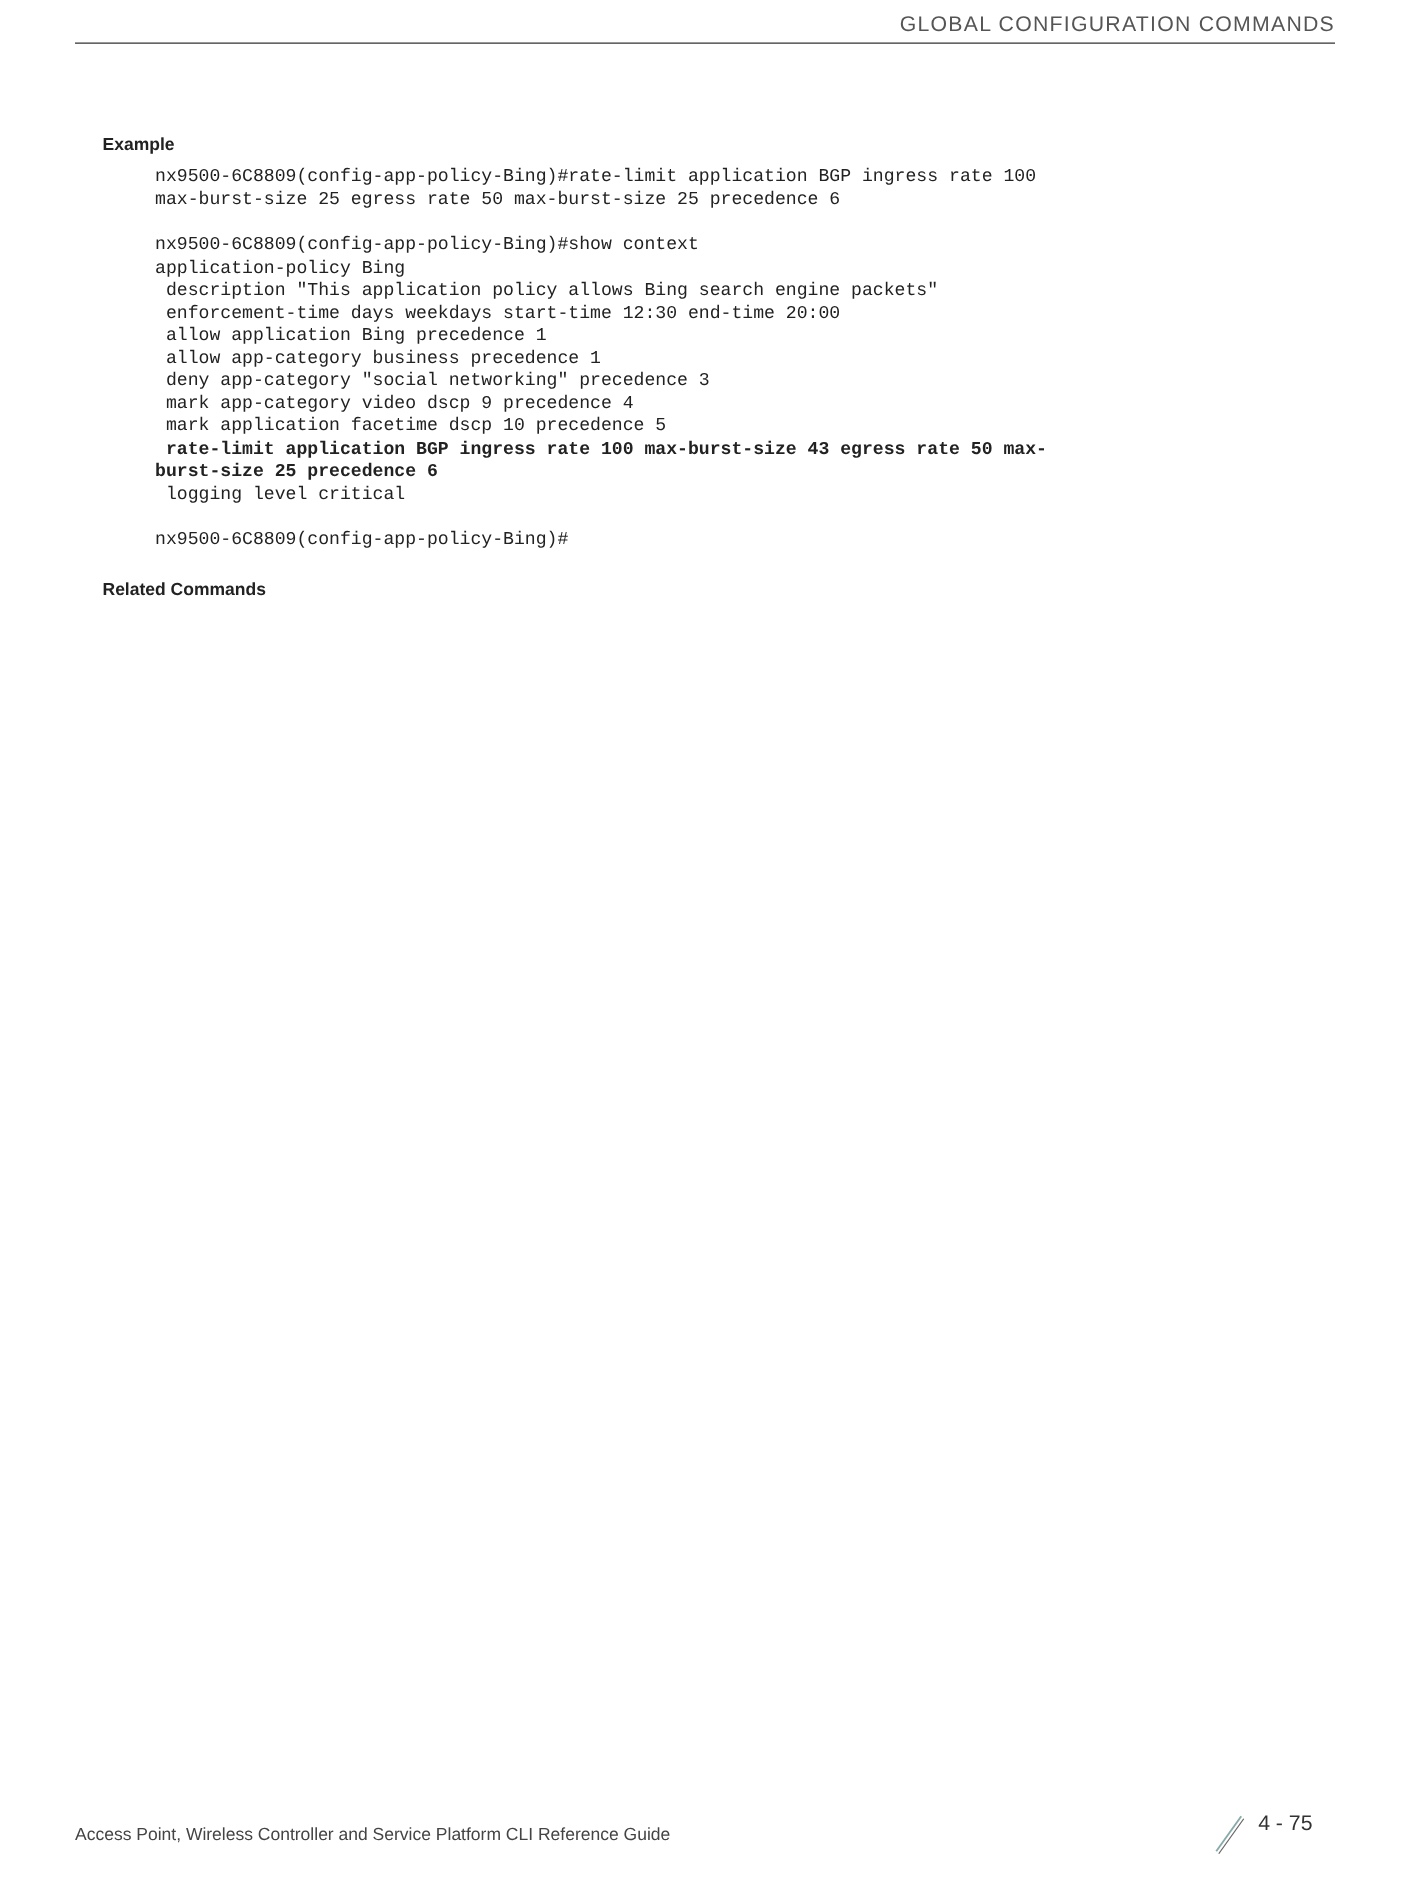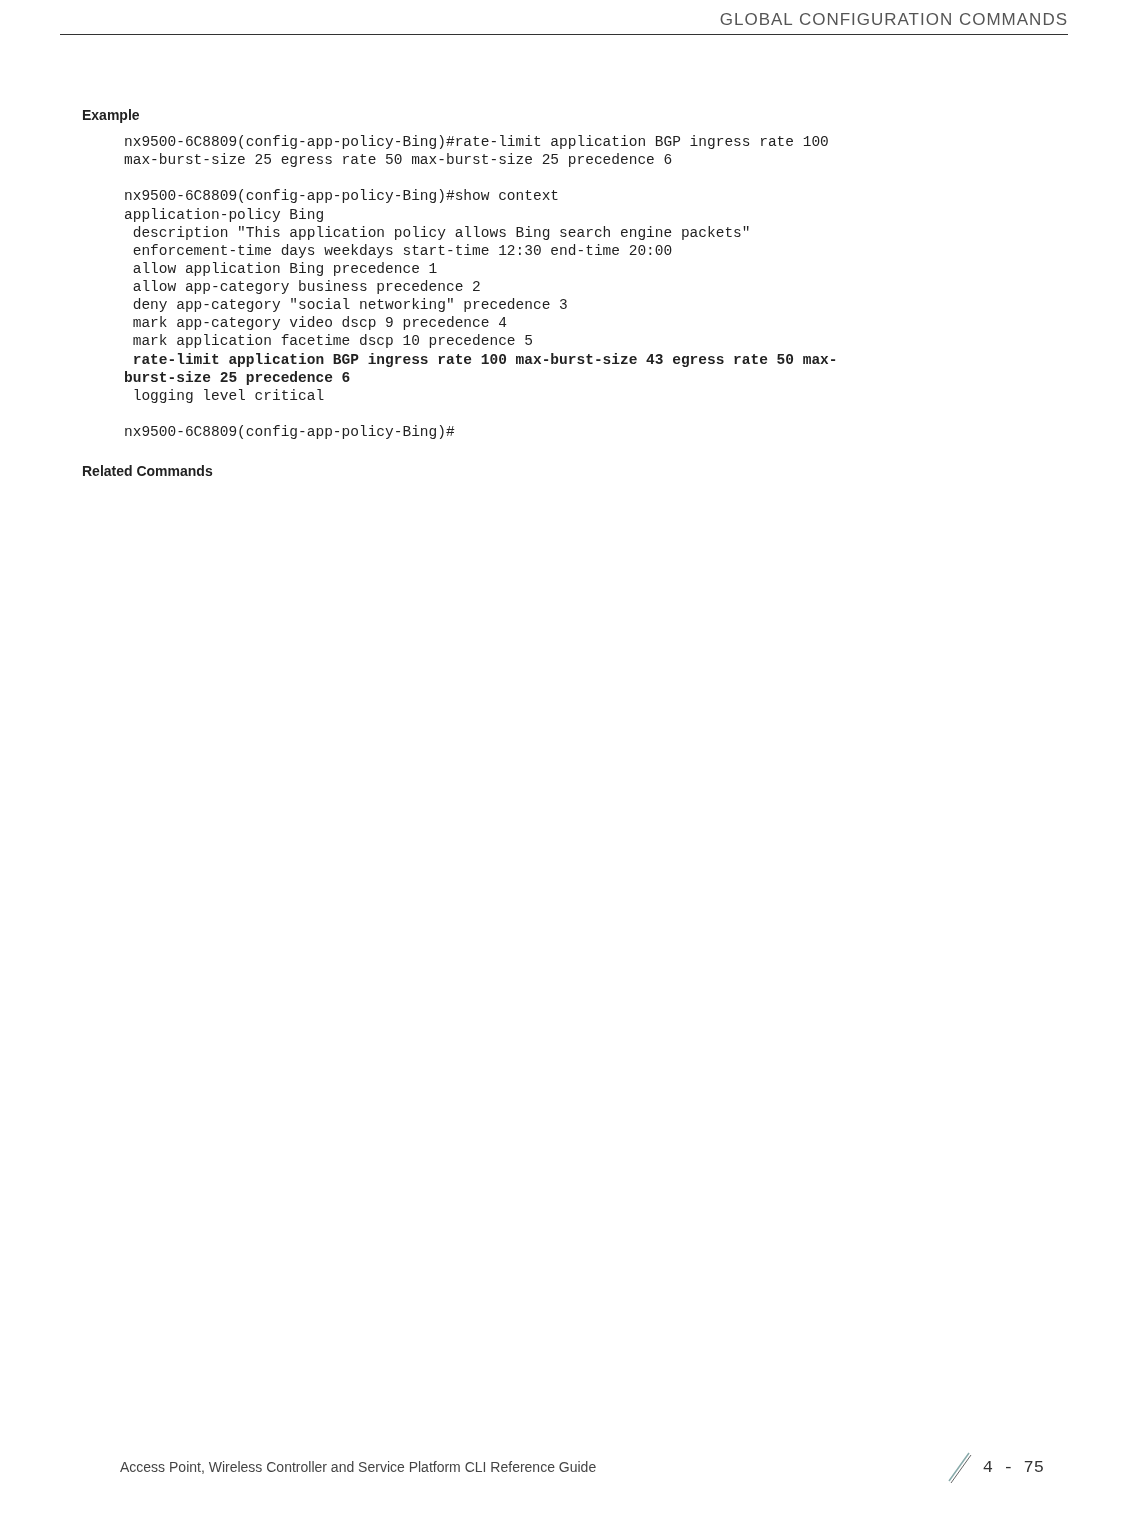--- a/index.html
+++ b/index.html
@@ -63,37 +63,35 @@
       width: 170px;
     }
     .cmd-link {
       color: #cc3300;
       font-style: italic;
     }
     .footer {
       position: absolute;
       bottom: 30px;
       left: 0;
-      right: 8px;
-      padding: 0 76px;
+      right: 18px;
+      padding: 0 60px;
       display: flex;
       align-items: center;
       justify-content: space-between;
-      margin-left: 44px;
     }
     .footer-text {
       font-size: 14px;
       color: #444;
       font-weight: 300;
     }
     .page-num-box {
       display: flex;
-      align-items: center;
+      align-items: flex-start;
       gap: 6px;
-      font-family: Liberation Mono, monospace;
     }
     .slash-icon {
       width: 36px;
       height: 36px;
       position: relative;
     }
     .slash-icon svg { width: 100%; height: 100%; }
     .page-num {
       font-size: 17px;
       color: #333;
@@ -111,21 +109,21 @@
   <div class="heading">Example</div>
 
   <div class="code-block"><span>nx9500-6C8809(config-app-policy-Bing)#rate-limit application BGP ingress rate 100 </span>
 <span>max-burst-size 25 egress rate 50 max-burst-size 25 precedence 6</span>
 <span></span>
 <span>nx9500-6C8809(config-app-policy-Bing)#show context</span>
 <span>application-policy Bing</span>
 <span> description "This application policy allows Bing search engine packets"</span>
 <span> enforcement-time days weekdays start-time 12:30 end-time 20:00</span>
 <span> allow application Bing precedence 1</span>
-<span> allow app-category business precedence 2</span>
+<span> allow app-category business precedence 1</span>
 <span> deny app-category "social networking" precedence 3</span>
 <span> mark app-category video dscp 9 precedence 4</span>
 <span> mark application facetime dscp 10 precedence 5</span>
 <span class="code-bold"> rate-limit application BGP ingress rate 100 max-burst-size 43 egress rate 50 max-</span>
 <span class="code-bold">burst-size 25 precedence 6</span>
 <span> logging level critical</span>
 <span></span>
 <span>nx9500-6C8809(config-app-policy-Bing)#</span></div>
 
   <div class="heading">Related Commands</div>

